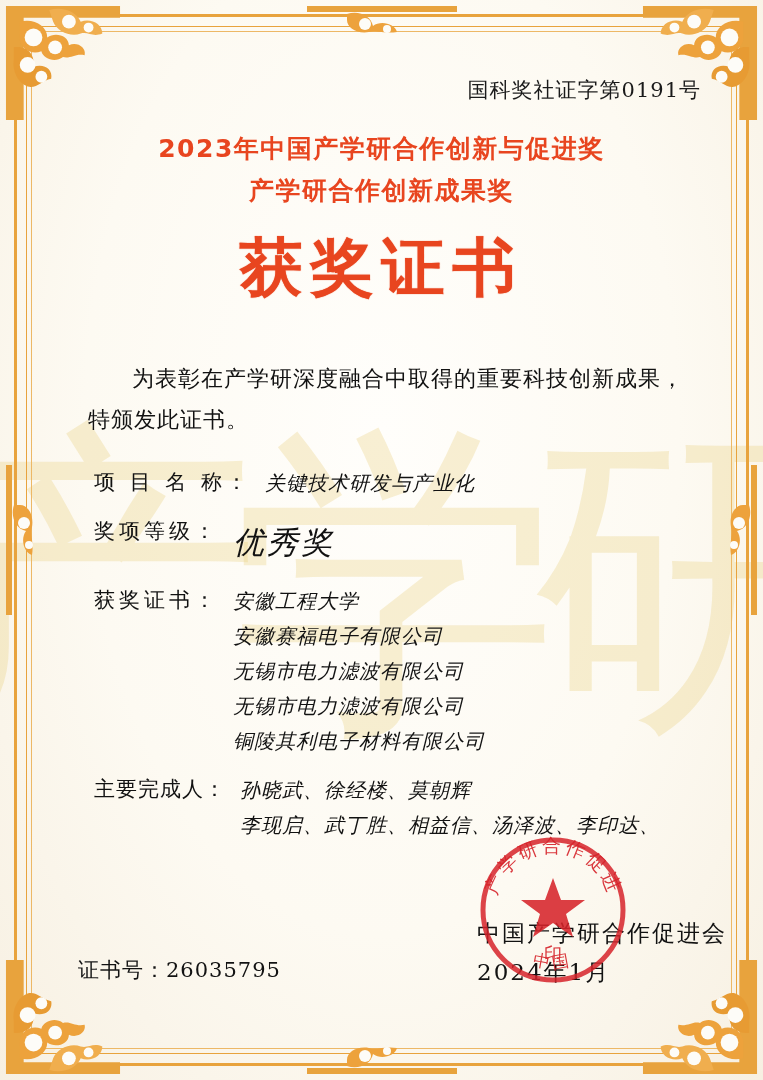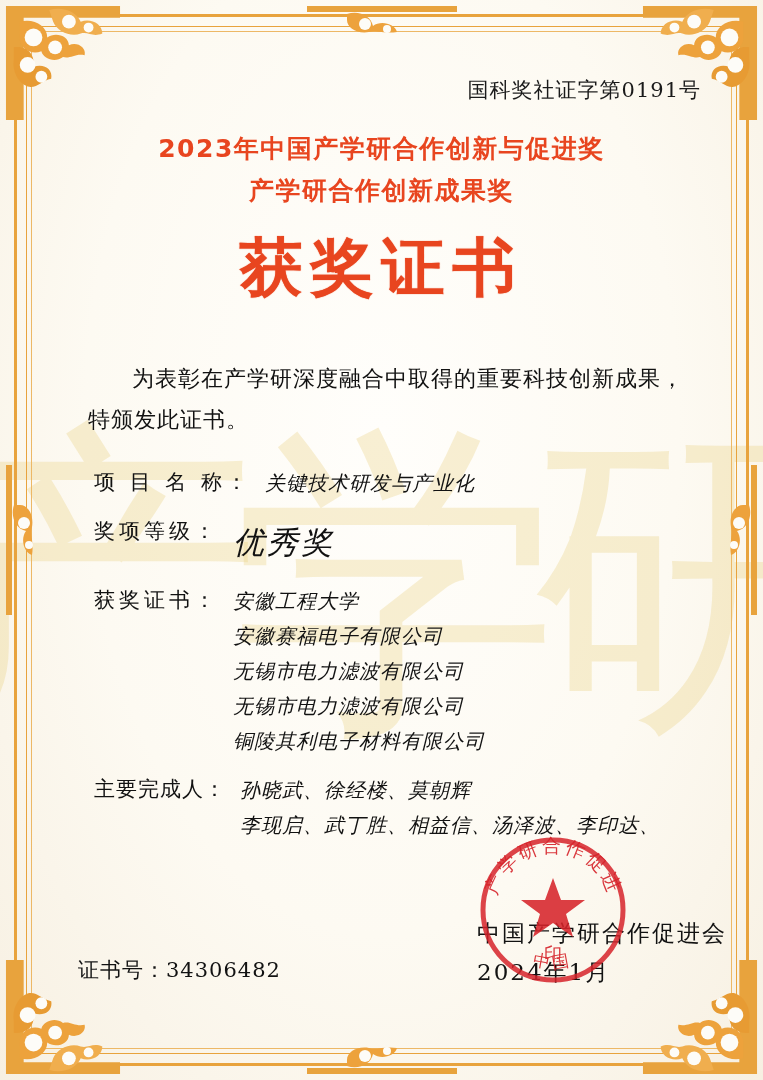--- a/index.html
+++ b/index.html
@@ -365,16 +365,16 @@
       </text>
       <text font-size="17" fill="#d6232a" opacity="0.9" font-family="DejaVu Serif, serif" letter-spacing="4">
         <textPath href="#sealArcB" startOffset="50%" text-anchor="middle">中国</textPath>
       </text>
       <polygon points="80,48 88,70 112,70 93,84 100,107 80,93 60,107 67,84 48,70 72,70" fill="#d6232a" opacity="0.88"></polygon>
       <text x="80" y="130" font-size="18" fill="#d6232a" opacity="0.9" text-anchor="middle" font-family="DejaVu Serif, serif">印</text>
     </svg>
   </div>
 
   <div class="cert-no">
-    <span>证书号：</span><span>34306482</span>
+    <span>证书号：</span><span>26035795</span>
   </div>
 
 </div>
 
 </body></html>

